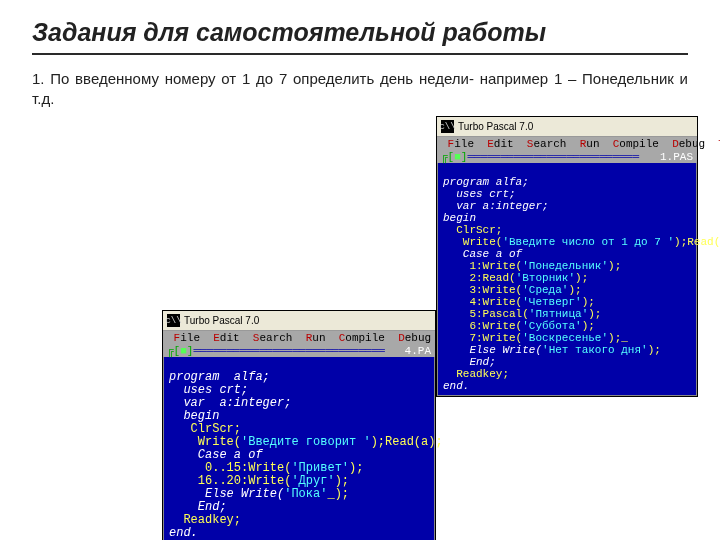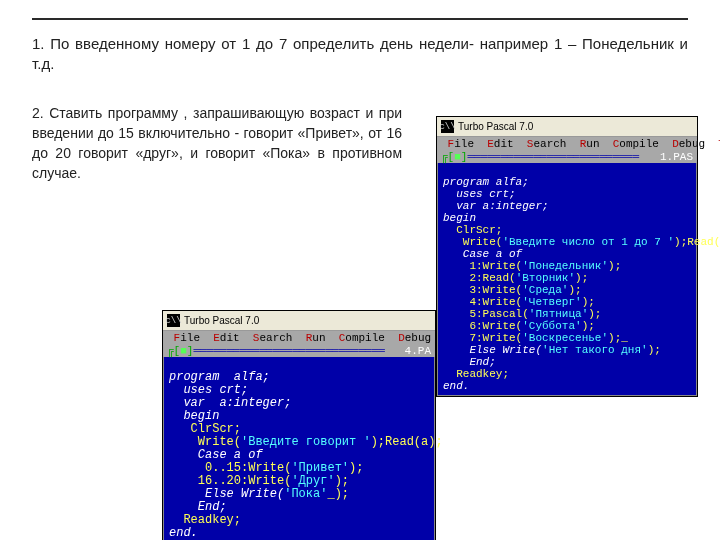--- a/index.html
+++ b/index.html
@@ -99,23 +99,23 @@
   .c-yellow { color:#ffff55; }
 
   
   #tp-right { top: 116px; left: 436px; width: 260px; }
   #tp-left  { top: 310px; left: 162px; width: 272px; }
 </style>
 </head>
 <body>
 
 <div class="slide">
+  <h1>Задания для самостоятельной работы</h1>
   <div class="hr"></div>
   <div class="task1">1. По  введенному  номеру  от  1  до  7   определить  день  недели-   например  1 – Понедельник  и  т.д.</div>
-  <div class="task2">2.  Ставить   программу ,   запрашивающую  возраст  и  при  введении до  15 включительно - говорит «Привет»,  от  16  до  20  говорит  «друг», и говорит «Пока» в  противном  случае.</div>
 </div>
 
 <div id="tp-right" class="tp-window">
   <div class="tp-titlebar">
     <div class="tp-ico">c\\</div>
     <div class="tp-title">Turbo Pascal 7.0</div>
   </div>
   <div class="tp-menubar"> <span class="hot">F</span><span title="File">ile</span>  <span class="hot">E</span>dit  <span class="hot">S</span>earch  <span class="hot">R</span>un  <span class="hot">C</span>ompile  <span class="hot">D</span>ebug  <span class="hot">T</span>ools</div>
   <div class="tp-edgebar"><span class="brackets">╔[</span><span style="color:#55ff55;">■</span><span class="brackets">]</span><span class="dashes">══════════════════════════</span><span class="fname">1.PAS</span></div>
   <div class="tp-code">

